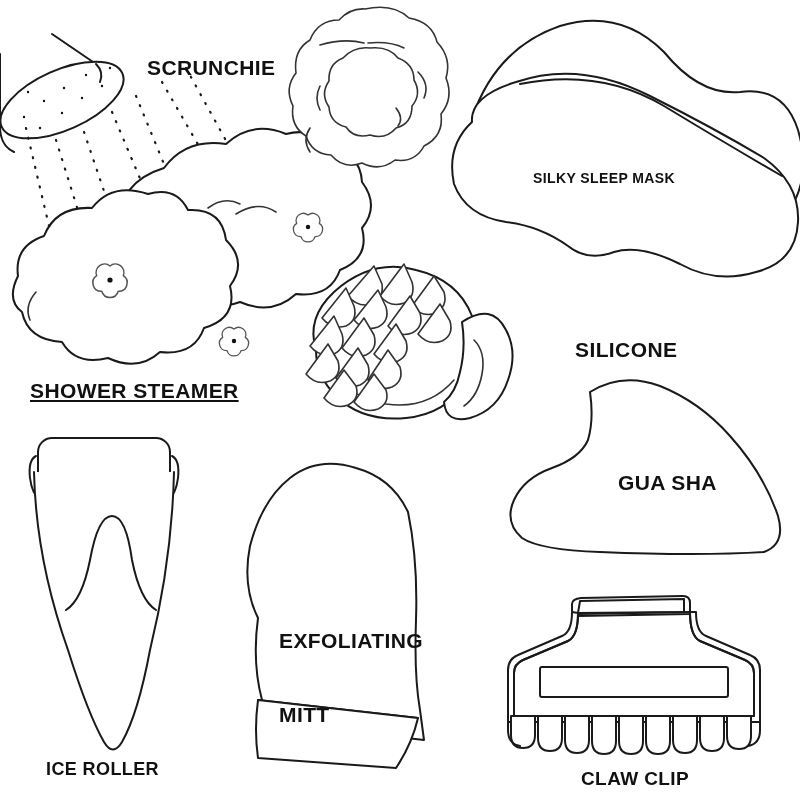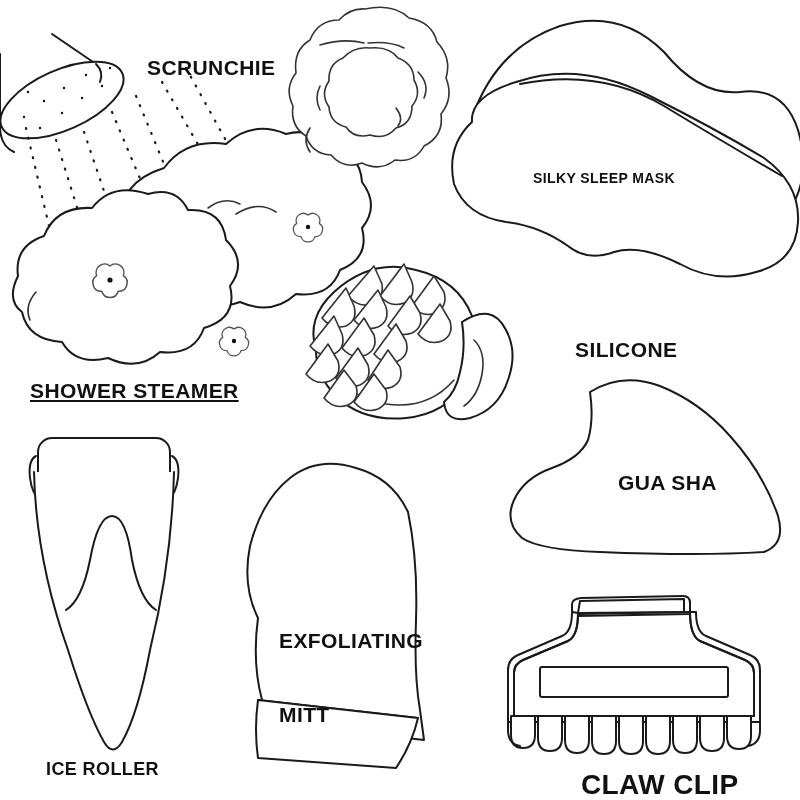--- a/index.html
+++ b/index.html
@@ -39,21 +39,21 @@
   }
   .lbl-scrunchie   { left: 147px; top: 56px;  font-size: 21px; }
   .lbl-sleepmask   { left: 533px; top: 170px; font-size: 14px; }
   .lbl-scrubber    { left: 527px; top: 288px; font-size: 21px; text-align: center; margin-left: 48px; }
   .lbl-scrubber b  { font-weight: bold; display: block; }
   .lbl-steamer     { left: 30px;  top: 379px; font-size: 21px; text-decoration: underline; }
   .lbl-guasha      { left: 618px; top: 471px; font-size: 21px; }
   .lbl-mitt        { left: 279px; top: 579px; font-size: 21px; text-align: left; width: 130px; }
   .lbl-mitt b      { font-weight: bold; display: block; }
   .lbl-iceroller   { left: 46px;  top: 759px; font-size: 18px; }
-  .lbl-clawclip    { left: 581px; top: 768px; font-size: 28px; }
+  .lbl-clawclip    { left: 581px; top: 768px; font-size: 19px; }
   .stroke {
     fill: none;
     stroke: #1a1a1a;
     stroke-width: 2;
     stroke-linecap: round;
     stroke-linejoin: round;
   }
   .stroke-thin {
     fill: none;
     stroke: #333333;

